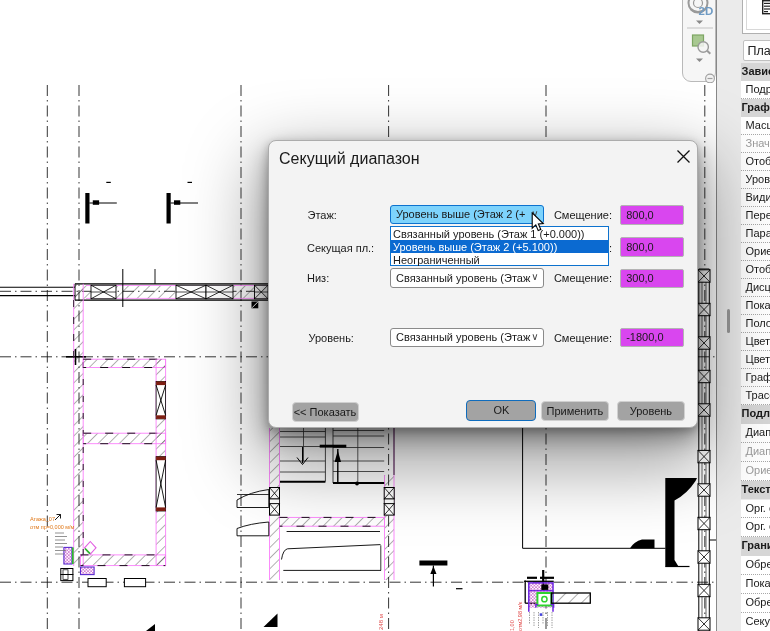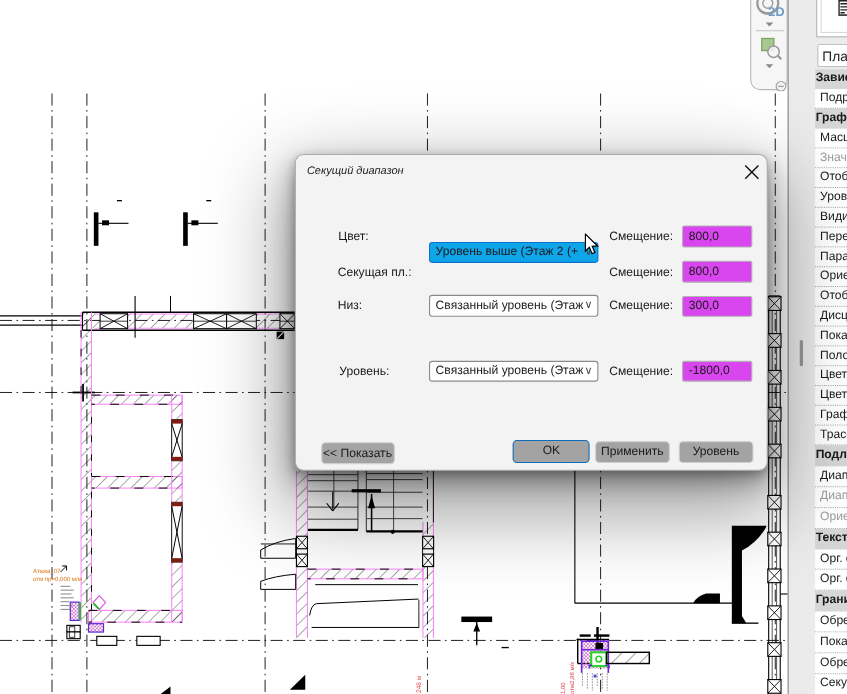--- a/index.html
+++ b/index.html
@@ -28,35 +28,35 @@
 .phead { background:#d6d6d6; border-bottom:1px solid #d6d6d6; }
 .phead span { left:1px; font-weight:bold; }
 .pgrey span { color:#9b9b9b; }
 #thumb { position:absolute; left:10px; top:309px; width:3.4px; height:24px; background:#989898; border-radius:2px; }
 
 
 #dlg { position:absolute; left:267.5px; top:139.5px; width:430.5px; height:288px;
   background:#f3f3f3; border:1px solid #acacac; border-radius:8px;
   box-shadow:0 10px 22px rgba(0,0,0,0.33), 0 28px 70px 12px rgba(0,0,0,0.37), 0 3px 8px rgba(0,0,0,0.22);
   font-size:11px; color:#1a1a1a; }
-#dlg .title { position:absolute; left:10.5px; top:9px; font-size:10px;font-style:italic; }
+#dlg .title { position:absolute; left:10.5px; top:9px; font-size:16px; }
 #dlg .close { position:absolute; left:407px; top:8px; width:15px; height:15px; }
 fieldset { position:absolute; border:1px solid #dcdcdc; border-radius:3px; }
 fieldset legend { margin-left:6px; padding:0 3px; font-size:11px; color:#1a1a1a; }
 #grp1 { left:17px; top:36.5px; width:406px; height:107px; }
 #grp2 { left:18px; top:165.5px; width:406px; height:46px; }
 .lbl { position:absolute; white-space:nowrap; }
 .combo { position:absolute; width:153.6px; height:19.5px; background:#fff;
   border:1px solid #8a8a8a; border-radius:3px; overflow:hidden; white-space:nowrap; }
 .combo .ct { position:absolute; left:5px; top:2.7px; }
 .combo .ar { position:absolute; right:4px; top:2px; color:#444; font-size:10px; }
 .tbox { position:absolute; left:351.7px; width:64.3px; height:19.5px; background:#d946ef;
   border:1px solid #b3b3b3; border-radius:2px; overflow:hidden; }
 .tbox span { position:absolute; left:5px; top:2.7px; }
-#combo1 { background:#0ea5e9; border:1.5px solid #0d72ce;margin-top:15px; }
+#combo1 { background:#7dd3fc; border:1.5px solid #0d72ce; }
 #list { position:absolute; left:121px; top:85.2px; width:219.3px; height:40.6px;
   background:#fff; border:1px solid #0d72ce; z-index:5; }
 .li { position:absolute; left:0; width:100%; height:12.9px; overflow:hidden; white-space:nowrap; }
 .li span { position:absolute; left:2.5px; top:0.5px; }
 .lisel { background:#0b6ad1; color:#fff; }
 #link { position:absolute; left:18.5px; top:229.5px; color:#0862c4; text-decoration:underline; }
 .btn { position:absolute; height:20.6px; background:#a3a3a3; border:1px solid #d0d0d0;
   border-radius:4px; text-align:center; line-height:18.5px; }
 #btnok { border:1.6px solid #0f6cbd; }
 #cursor { position:absolute; left:262.5px; top:71px; z-index:9; }
@@ -410,21 +410,21 @@
 </div>
   <div id="thumb"></div>
 </div>
 
 <div id="dlg">
   <div class="title">Секущий диапазон</div>
   <svg class="close" viewBox="0 0 15 15">
         <path d="M1.5 1.5 L13.5 13.5 M13.5 1.5 L1.5 13.5" stroke="#111" stroke-width="1.3"></path>
       </svg>
 
-  <div class="lbl" style="left:39px;top:68.5px">Цвет:</div>
+  <div class="lbl" style="left:39px;top:68.5px">Этаж:</div>
   <div class="lbl" style="left:38.5px;top:101.5px">Секущая пл.:</div>
   <div class="lbl" style="left:38.5px;top:131.5px">Низ:</div>
   <div class="lbl" style="left:40px;top:191.5px">Уровень:</div>
 
   <div class="lbl" style="left:285.4px;top:68.5px">Смещение:</div>
   <div class="lbl" style="left:285.4px;top:101.5px">Смещение:</div>
   <div class="lbl" style="left:285.4px;top:131.5px">Смещение:</div>
   <div class="lbl" style="left:285.4px;top:191.5px">Смещение:</div>
 
   <div class="combo" id="combo1" style="left:121.5px;top:64px">
@@ -446,20 +446,31 @@
   <div class="tbox" style="top:96.6px">
         <span>800,0</span>
       </div>
   <div class="tbox" style="top:128px">
         <span>300,0</span>
       </div>
   <div class="tbox" style="top:187.3px">
         <span>-1800,0</span>
       </div>
 
+  <div id="list">
+    <div class="li" style="top:0.8px">
+          <span>Связанный уровень (Этаж 1 (+0.000))</span>
+        </div>
+    <div class="li lisel" style="top:13.7px">
+          <span>Уровень выше (Этаж 2 (+5.100))</span>
+        </div>
+    <div class="li" style="top:26.6px">
+          <span>Неограниченный</span>
+        </div>
+  </div>
 
 
   <div class="btn" style="left:23px;top:261px;width:67px">&lt;&lt; Показать</div>
   <div class="btn" id="btnok" style="left:197.7px;top:259.8px;width:70.3px">OK</div>
   <div class="btn" style="left:272.4px;top:260.3px;width:68px">Применить</div>
   <div class="btn" style="left:348.4px;top:260.3px;width:68px">Уровень</div>
 
   <svg id="cursor" width="14" height="21" viewBox="0 0 14 21">
         <path d="M1.2 0.8 L1.2 16.2 L4.8 12.9 L7.2 18.6 L9.8 17.5 L7.4 11.9 L12.2 11.6 Z" fill="#fff" stroke="#000" stroke-width="1.1"></path>
       </svg>

